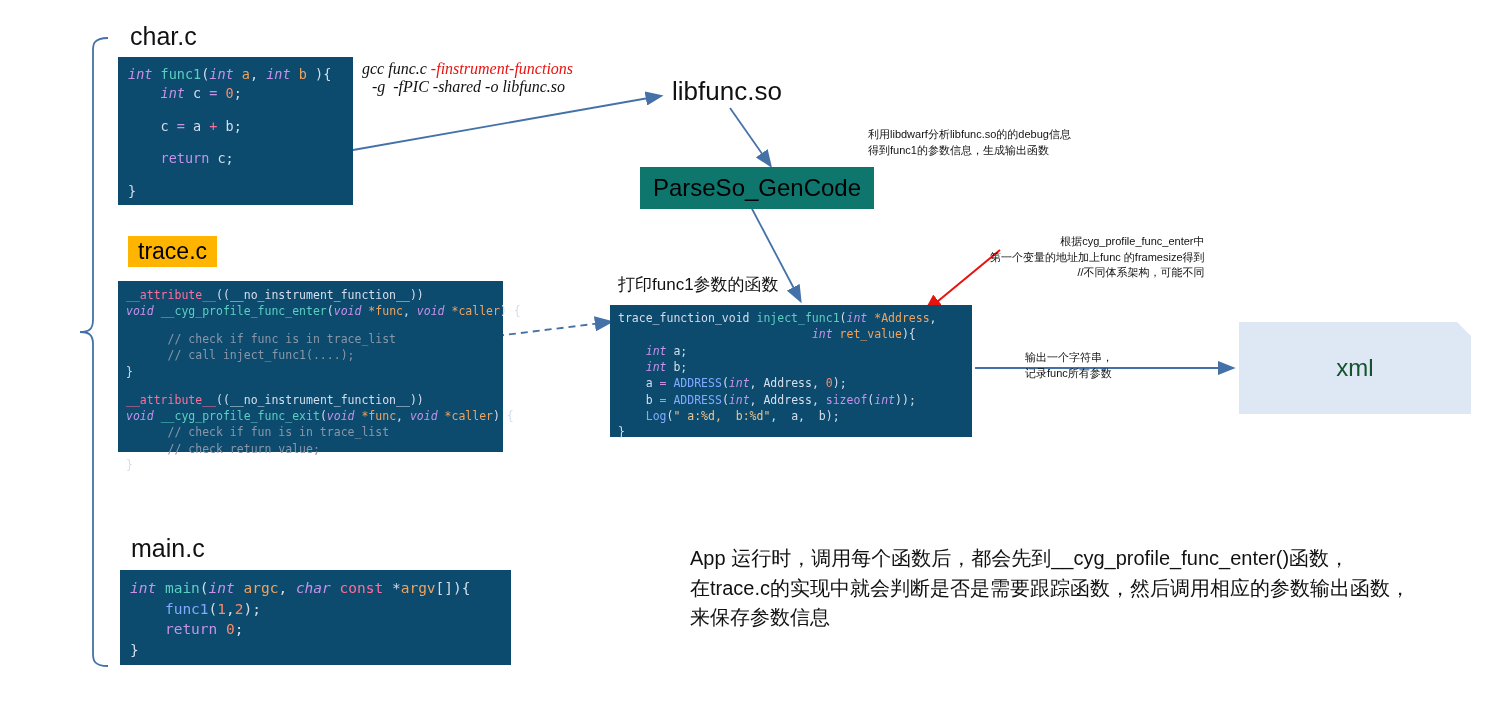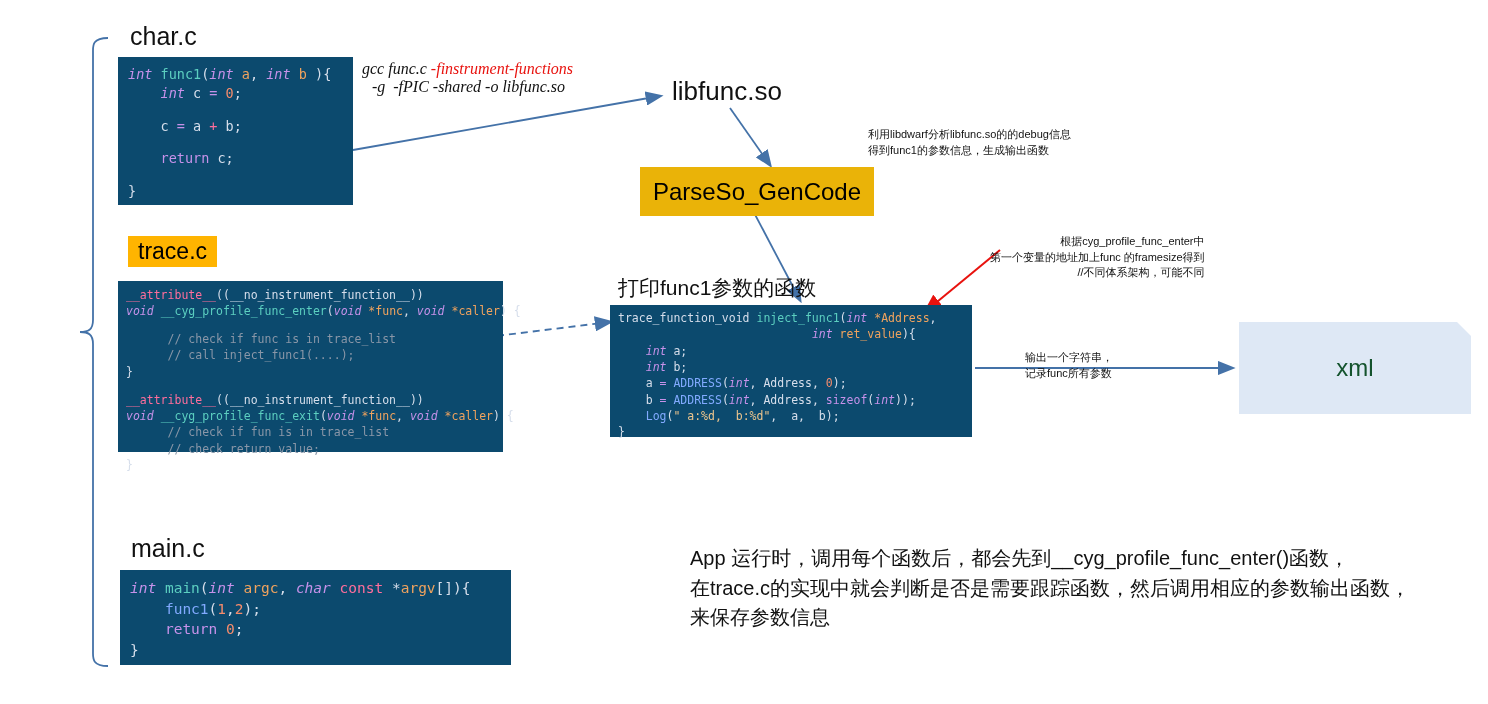--- a/index.html
+++ b/index.html
@@ -59,32 +59,32 @@
 <div class="abs label-plain" style="left:130px;top:22px;">char.c</div>
 <div class="abs code" style="left:118px;top:57px;width:235px;height:148px;padding:8px 0 0 10px;font-size:13.5px;"><div style="min-height: 1em;"><span class="kw">int </span><span class="fn">func1</span><span class="white">(</span><span class="kw">int </span><span class="var">a</span><span class="white">, </span><span class="kw">int </span><span class="var">b</span><span class="white"> ){</span></div><div style="min-height: 1em;"><span class="white">    </span><span class="kw">int </span><span class="white">c </span><span class="op">= </span><span class="num">0</span><span class="white">;</span></div><div style="min-height: 1em;"><span class="white"></span></div><div style="min-height: 1em;"><span class="white">    c </span><span class="op">= </span><span class="white">a </span><span class="pink">+ </span><span class="white">b;</span></div><div style="min-height: 1em;"><span class="white"></span></div><div style="min-height: 1em;"><span class="white">    </span><span class="op">return</span><span class="white"> c;</span></div><div style="min-height: 1em;"><span class="white"></span></div><div style="min-height: 1em;"><span class="white">}</span></div></div>
 
 <div class="abs" style="left:362px;top:60px;">
   <div class="italic-cmd"><span>gcc func.c </span><span class="red">-finstrument-functions</span></div>
   <div class="italic-cmd" style="text-align:right;padding-right:8px;">-g  -fPIC -shared -o libfunc.so</div>
 </div>
 
 <div class="abs label-plain" style="left:672px;top:76px;font-size:26px;">libfunc.so</div>
 
-<div class="abs" style="left:640px;top:167px;width:234px;height:49px;background:#eab308;display:flex;align-items:center;justify-content:center;">
+<div class="abs" style="left:640px;top:167px;width:234px;height:42px;background:#0f766e;display:flex;align-items:center;justify-content:center;">
   <span style="font-size:24px;color:#000;">ParseSo_GenCode</span>
 </div>
 <div class="abs cn" style="left:868px;top:127px;">利用libdwarf分析libfunc.so的的debug信息
 得到func1的参数信息，生成输出函数</div>
 
 <div class="abs" style="left:128px;top:236px;">
   <span class="hl" style="font-size:23px;">trace.c</span>
 </div>
 <div class="abs code" style="left:118px;top:281px;width:385px;height:171px;padding:6px 0 0 8px;font-size:11.5px;"><div style="min-height: 1em;"><span class="pink">__attribute__</span><span class="white">((</span><span class="white">__no_instrument_function__</span><span class="white">))</span></div><div style="min-height: 1em;"><span class="kw">void </span><span class="fn">__cyg_profile_func_enter</span><span class="white">(</span><span class="kw">void </span><span class="var">*func</span><span class="white">, </span><span class="kw">void </span><span class="var">*caller</span><span class="white">) {</span></div><div style="min-height: 1em;"><span class="white"></span></div><div style="min-height: 1em;"><span class="white">      </span><span class="cm">// check if func is in trace_list</span></div><div style="min-height: 1em;"><span class="white">      </span><span class="cm">// call inject_func1(....);</span></div><div style="min-height: 1em;"><span class="white">}</span></div><div style="min-height: 1em;"><span class="white"></span></div><div style="min-height: 1em;"><span class="pink">__attribute__</span><span class="white">((</span><span class="white">__no_instrument_function__</span><span class="white">))</span></div><div style="min-height: 1em;"><span class="kw">void </span><span class="fn">__cyg_profile_func_exit</span><span class="white">(</span><span class="kw">void </span><span class="var">*func</span><span class="white">, </span><span class="kw">void </span><span class="var">*caller</span><span class="white">) {</span></div><div style="min-height: 1em;"><span class="white">      </span><span class="cm">// check if fun is in trace_list</span></div><div style="min-height: 1em;"><span class="white">      </span><span class="cm">// check return value;</span></div><div style="min-height: 1em;"><span class="white">}</span></div></div>
 
-<div class="abs cn-big" style="left:618px;top:272px;font-size:21px;">打印func1参数的函数</div>
+<div class="abs cn-big" style="left:618px;top:272px;font-size:17px;">打印func1参数的函数</div>
 <div class="abs code" style="left:610px;top:305px;width:362px;height:132px;padding:5px 0 0 8px;font-size:11.5px;"><div style="min-height: 1em;"><span class="white">trace_function_void </span><span class="fn">inject_func1</span><span class="white">(</span><span class="kw">int </span><span class="var">*Address</span><span class="white">,</span></div><div style="min-height: 1em;"><span class="white">                            </span><span class="kw">int </span><span class="var">ret_value</span><span class="white">){</span></div><div style="min-height: 1em;"><span class="white">    </span><span class="kw">int </span><span class="white">a;</span></div><div style="min-height: 1em;"><span class="white">    </span><span class="kw">int </span><span class="white">b;</span></div><div style="min-height: 1em;"><span class="white">    a </span><span class="op">= </span><span class="blue">ADDRESS</span><span class="white">(</span><span class="kw">int</span><span class="white">, Address, </span><span class="num">0</span><span class="white">);</span></div><div style="min-height: 1em;"><span class="white">    b </span><span class="op">= </span><span class="blue">ADDRESS</span><span class="white">(</span><span class="kw">int</span><span class="white">, Address, </span><span class="op">sizeof</span><span class="white">(</span><span class="kw">int</span><span class="white">));</span></div><div style="min-height: 1em;"><span class="white">    </span><span class="blue">Log</span><span class="white">(</span><span class="str">" a:%d,  b:%d"</span><span class="white">,  a,  b);</span></div><div style="min-height: 1em;"><span class="white">}</span></div></div>
 
 <div class="abs cn" style="left:990px;top:234px;text-align:right;">根据cyg_profile_func_enter中
 第一个变量的地址加上func 的framesize得到
 //不同体系架构，可能不同</div>
 
 <div class="abs cn" style="left:1025px;top:350px;">输出一个字符串，
 记录func所有参数</div>
 <div class="abs xmlbox" style="left:1239px;top:322px;width:232px;height:92px;display:flex;align-items:center;justify-content:center;">
   <span style="font-size:24px;color:#14532d;">xml</span>

